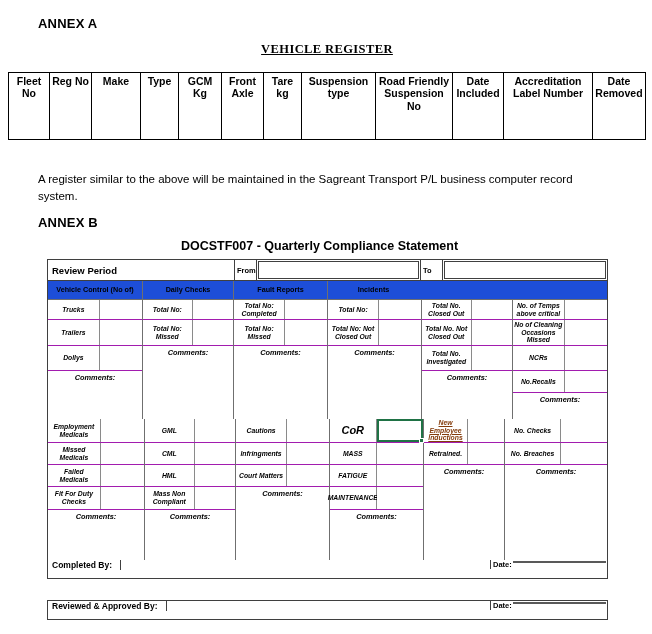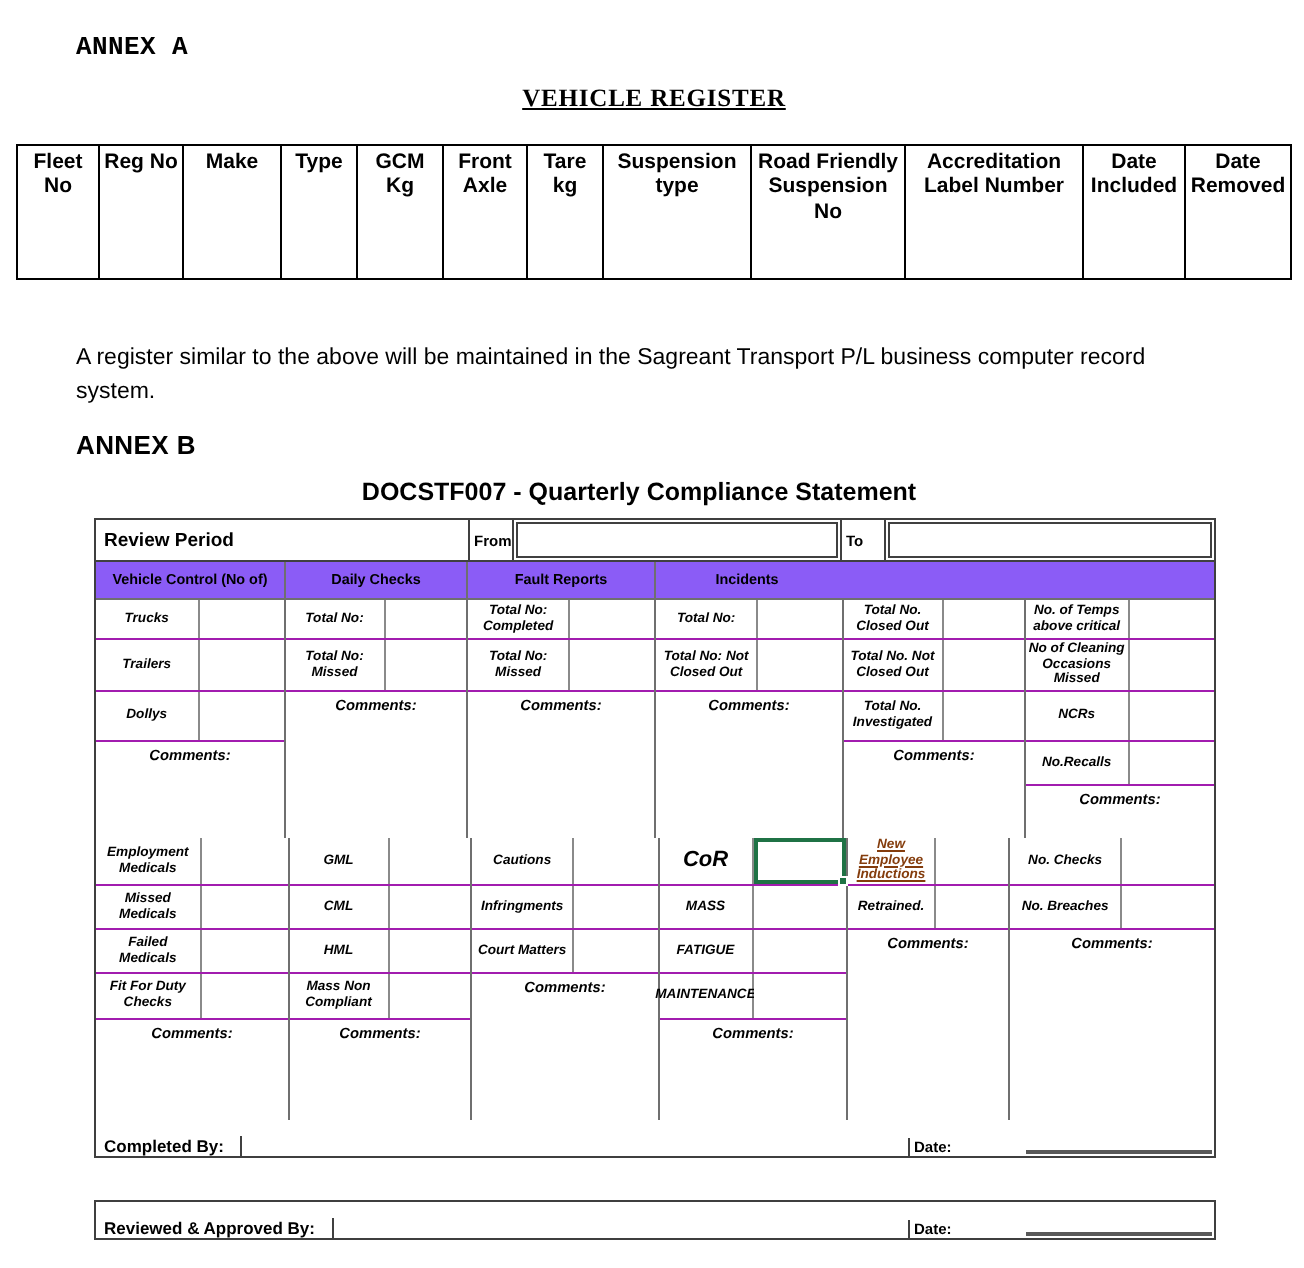--- a/index.html
+++ b/index.html
@@ -1,21 +1,21 @@
 <!DOCTYPE html>
 <html><head>
 <meta charset="utf-8">
 <style>
   * { margin:0; padding:0; box-sizing:border-box; }
   html,body { background:#ffffff; }
   body { font-family:"Liberation Sans", sans-serif; color:#000; }
   #page { position:relative; width:652px; height:634px; background:#fff; overflow:hidden; }
 
   .annex-heading { position:absolute; left:38px; font-size:13px; font-weight:bold; letter-spacing:.2px; }
-  #annexA-heading { top:16px;font-family:Liberation Mono, monospace; }
+  #annexA-heading { top:16px; }
   #annexB-heading { top:215px; }
 
   #vr-title { position:absolute; left:8px; top:42px; width:638px; text-align:center;
     font-family:"Liberation Serif", serif; font-size:12.5px; font-weight:bold;
     text-decoration:underline; letter-spacing:.4px; }
 
   
   #vr-table { position:absolute; left:8px; top:72px; width:638px; height:68px;
     display:flex; border:1.5px solid #000; background:#fff; }
   .vr-col { border-right:1px solid #000; padding:2px 1px 0 1px; text-align:center;
@@ -32,21 +32,21 @@
   #form { position:absolute; left:47px; top:259px; width:561px; border:1.5px solid #3f3f3f; background:#fff; }
 
   .rv { display:flex; height:21px; border-bottom:1px solid #404040; align-items:stretch; }
   .rv-cell { border-right:1px solid #404040; display:flex; align-items:center; }
   .rv-label { width:187px; font-size:9.5px; font-weight:bold; padding-left:4px; }
   .rv-from, .rv-to { width:22px; font-size:7.5px; font-weight:bold; padding-left:2px; }
   .rv-input { width:164px; border-right:1px solid #404040; padding:1px; }
   .rv-input .inbox { width:100%; height:100%; border:1px solid #404040; background:#fff; }
   .rv-input:last-child { border-right:none; }
 
-  .ghead { display:flex; background:#8b5cf6; border-bottom:1px solid #6f6f6f; }
+  .ghead { display:flex; background:#1d4ed8; border-bottom:1px solid #6f6f6f; }
   .ghead-cell { border-right:1px solid #6f6f6f; display:flex; align-items:center; justify-content:center;
     text-align:center; font-weight:bold; font-size:7.2px; line-height:1.1; padding:1px; }
   .ghead-cell:last-child { border-right:none; }
   #ghead1 { height:19px; }
   #ghead2 { height:17px; }
   .ncr-big { font-size:10px; font-weight:bold; margin-right:2px; }
   .ncr-small { font-size:6.5px; font-weight:bold; }
 
   .fbody { display:flex; align-items:stretch; }
   #body1 { height:119px; }
@@ -64,21 +64,21 @@
   .half .flabel { width:50%; }
   .fval { flex:1; background:#fff; position:relative; }
   .fcomments { flex:1; font-size:7.4px; font-weight:bold; text-align:center; padding-top:2px; }
   .big-label { font-size:11px; }
   .red-label { color:#843C0C; text-decoration:underline; }
 
   .sel { border:2px solid #1F7245; }
   .sel-handle { position:absolute; right:-3px; bottom:-3px; width:5px; height:5px;
     background:#1F7245; border:1px solid #fff; }
 
-  .ft { display:flex; align-items:flex-end;gap:36px; }
+  .ft { display:flex; align-items:flex-start; }
   #row-completed { height:18px; }
   .ft-label { border-right:1px solid #404040; font-size:8.5px; font-weight:bold;
     display:flex; align-items:center; padding-left:4px; }
   .ft-input { flex:1; background:#fff; }
   .ft-date { width:22px; border-left:1px solid #404040; font-size:7.5px; font-weight:bold;
     display:flex; align-items:center; padding-left:2px;margin-left:36px; }
   .ft-datebox { width:95px; padding:1px; }
   .ft-datebox .inbox { width:100%; height:100%; border:1px solid #595959; background:#fff; }
   .cl1 { width:73px; }
   .rl1 { width:119px; }
@@ -98,22 +98,22 @@
   <div id="vr-table">
     <div class="vr-col" style="width:41px">Fleet No</div>
     <div class="vr-col" style="width:42px">Reg No</div>
     <div class="vr-col" style="width:49px">Make</div>
     <div class="vr-col" style="width:38px">Type</div>
     <div class="vr-col" style="width:43px">GCM Kg</div>
     <div class="vr-col" style="width:42px">Front Axle</div>
     <div class="vr-col" style="width:38px">Tare kg</div>
     <div class="vr-col" style="width:74px">Suspension type</div>
     <div class="vr-col" style="width:77px">Road Friendly Suspension No</div>
+    <div class="vr-col" style="width:51px">Date Included</div>
     <div class="vr-col" style="width:89px">Accreditation Label Number</div>
-    <div class="vr-col" style="width:51px">Date Included</div>
     <div class="vr-col" style="flex:1">Date Removed</div>
   </div>
 
   <div id="note-paragraph">A register similar to the above will be maintained in the Sagreant Transport P/L business computer record system.</div>
 
   <div class="annex-heading" id="annexB-heading">ANNEX B</div>
 
   <div id="form-title">DOCSTF007 - Quarterly Compliance Statement</div>
 
   <div id="form">

